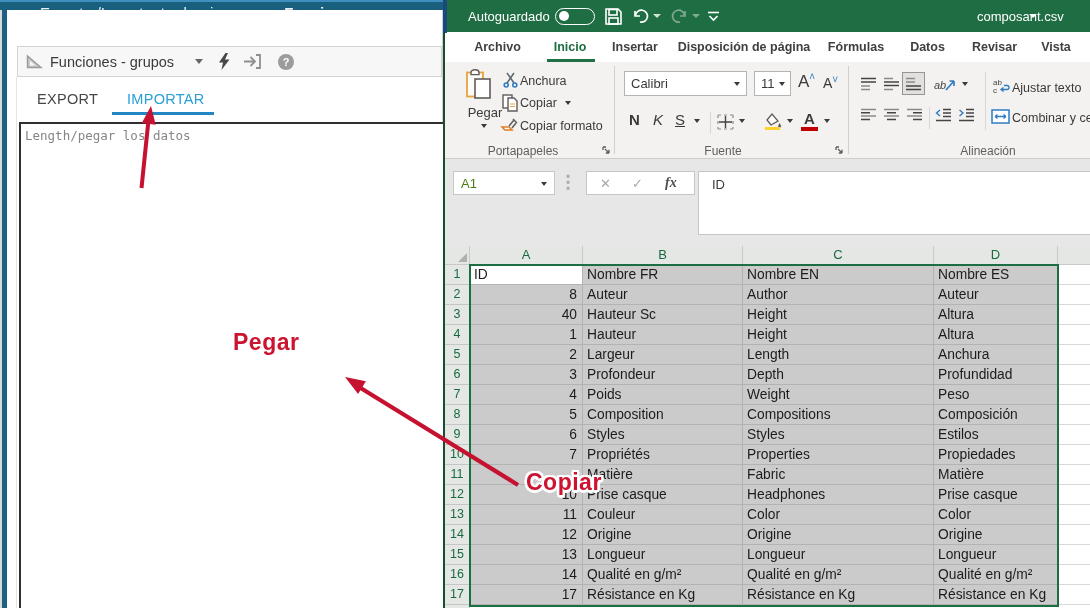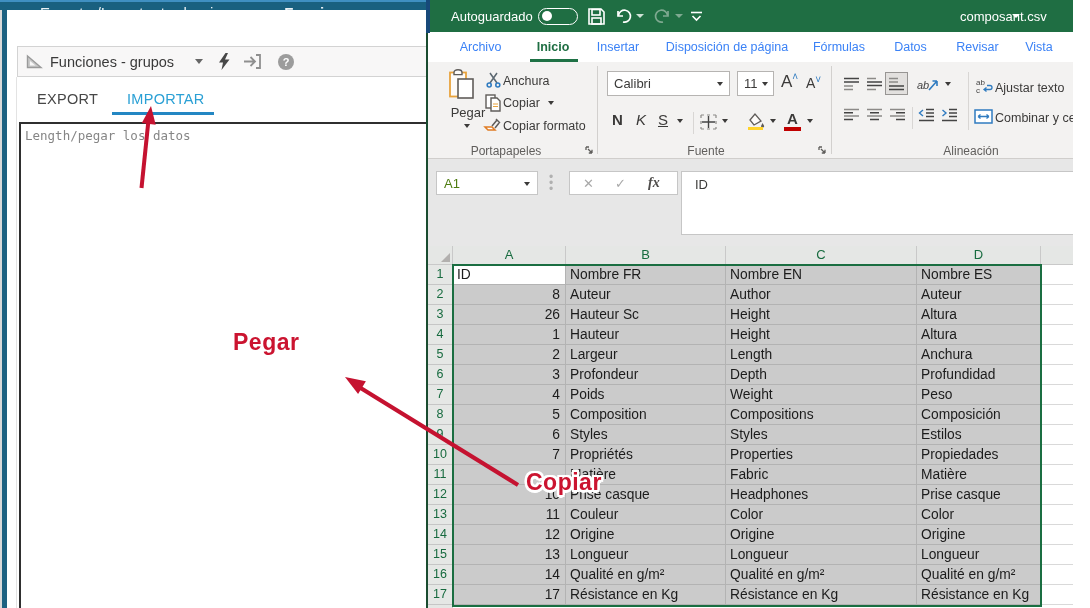--- a/index.html
+++ b/index.html
@@ -17,31 +17,31 @@
   #dialog-toolbar { position:absolute; left:10px; top:36px; width:425px; height:31px; background:#f8f7f7; border:1px solid #d3d3d3; display:flex; align-items:center; padding-left:8px; }
   .tool-label { font-size:14.5px; color:#3a3a3a; margin-left:7px; }
   .caret-down { width:0; height:0; border-left:4px solid transparent; border-right:4px solid transparent; border-top:5px solid #666; display:inline-block; }
   #dialog-content-edge { position:absolute; left:9px; top:67px; width:1px; height:531px; background:#e3e3e3; }
   .dlg-tab { position:absolute; font-size:14.5px; letter-spacing:.3px; }
   #tab-export { left:30px; top:81px; color:#474747; }
   #tab-importar { left:120px; top:81px; color:#2aa0d5; }
   #tab-underline { position:absolute; left:105px; top:102px; width:102px; height:3px; background:#2387c3; }
   #dialog-textarea { position:absolute; left:12px; top:112px; width:424px; height:486px; background:#fff; border-top:2px solid #2f2f2f; border-left:2px solid #2f2f2f; font-family:"DejaVu Sans Mono", monospace; font-size:12.5px; color:#868686; padding:4px 0 0 4px; }
   
-  #excel { left:426px; top:0; width:647px; height:608px; background:#fff; overflow:hidden;padding-left:32px; }
+  #excel { left:443px; top:0; width:647px; height:608px; background:#fff; overflow:hidden;padding-left:32px; }
   #excel-left-border { position:absolute; left:0; top:0; width:2px; height:608px; background:#1a4c30; }
   #excel-left-navy { position:absolute; left:0; top:0; width:4px; height:33px; background:#17497a; }
   #excel-titlebar { position:absolute; left:0; top:0; width:100%; height:32px; background:#1f6e43; color:#fff; font-size:13px; }
   #autosave-label { position:absolute; left:25px; top:9px; }
   #autosave-toggle { position:absolute; left:112px; top:8px; width:40px; height:17px; border:1.5px solid #fff; border-radius:9px; }
   #autosave-toggle .knob { position:absolute; left:3px; top:2px; width:10px; height:10px; background:#fff; border-radius:50%; }
   #filename { position:absolute; left:495px; top:9px;margin-left:39px; }
   .tb-caret { width:0; height:0; border-left:4px solid transparent; border-right:4px solid transparent; border-top:4px solid #fff; position:absolute; }
   #excel-tabrow { position:absolute; left:0; top:32px; width:100%; height:30px; background:#fff; }
-  .ribbon-tab { position:absolute; top:8px; transform:translateX(-50%); font-size:12.5px; color:#3b82f6; white-space:nowrap; }
+  .ribbon-tab { position:absolute; top:8px; transform:translateX(-50%); font-size:12.5px; color:#404040; white-space:nowrap;font-weight:bold; }
   .ribbon-tab.active { color:#1e6e42; font-weight:bold; }
   #inicio-underline { position:absolute; left:104px; top:27px; width:48px; height:3px; background:#1e7145; }
   #excel-ribbon { position:absolute; left:0; top:62px; width:100%; height:97px; background:#f3f2f1; border-bottom:1px solid #d0cecc; font-size:12.5px; color:#3b3a39; }
   .rb-sep { position:absolute; top:4px; width:1px; height:88px; background:#d2d0ce; }
   .rb-minisep { position:absolute; width:1px; height:22px; background:#d8d6d4; }
   .rb-label { position:absolute; white-space:nowrap; }
   .grp-label { position:absolute; top:82px; transform:translateX(-50%); font-size:12px; color:#605e5c; }
   .rb-caret { position:absolute; width:0; height:0; border-left:3.5px solid transparent; border-right:3.5px solid transparent; border-top:4px solid #3b3a39; }
   .combo { position:absolute; background:#fff; border:1px solid #b6b4b2; height:25px; }
   .combo .val { position:absolute; left:6px; top:4px; font-size:13px; }
@@ -309,21 +309,21 @@
         <div class="cell txt" style="left: 300px; top: 19px; width: 191px;">Nombre EN</div>
         <div class="cell txt" style="left: 491px; top: 19px; width: 124px;">Nombre ES</div>
         <div class="cell empty" style="left: 615px; top: 19px; width: 32px;"></div>
         <div class="row-hdr" style="top: 39px;">2</div>
         <div class="cell num" style="left: 27px; top: 39px; width: 113px;">8</div>
         <div class="cell txt" style="left: 140px; top: 39px; width: 160px;">Auteur</div>
         <div class="cell txt" style="left: 300px; top: 39px; width: 191px;">Author</div>
         <div class="cell txt" style="left: 491px; top: 39px; width: 124px;">Auteur</div>
         <div class="cell empty" style="left: 615px; top: 39px; width: 32px;"></div>
         <div class="row-hdr" style="top: 59px;">3</div>
-        <div class="cell num" style="left: 27px; top: 59px; width: 113px;">26</div>
+        <div class="cell num" style="left: 27px; top: 59px; width: 113px;">40</div>
         <div class="cell txt" style="left: 140px; top: 59px; width: 160px;">Hauteur Sc</div>
         <div class="cell txt" style="left: 300px; top: 59px; width: 191px;">Height</div>
         <div class="cell txt" style="left: 491px; top: 59px; width: 124px;">Altura</div>
         <div class="cell empty" style="left: 615px; top: 59px; width: 32px;"></div>
         <div class="row-hdr" style="top: 79px;">4</div>
         <div class="cell num" style="left: 27px; top: 79px; width: 113px;">1</div>
         <div class="cell txt" style="left: 140px; top: 79px; width: 160px;">Hauteur</div>
         <div class="cell txt" style="left: 300px; top: 79px; width: 191px;">Height</div>
         <div class="cell txt" style="left: 491px; top: 79px; width: 124px;">Altura</div>
         <div class="cell empty" style="left: 615px; top: 79px; width: 32px;"></div>

